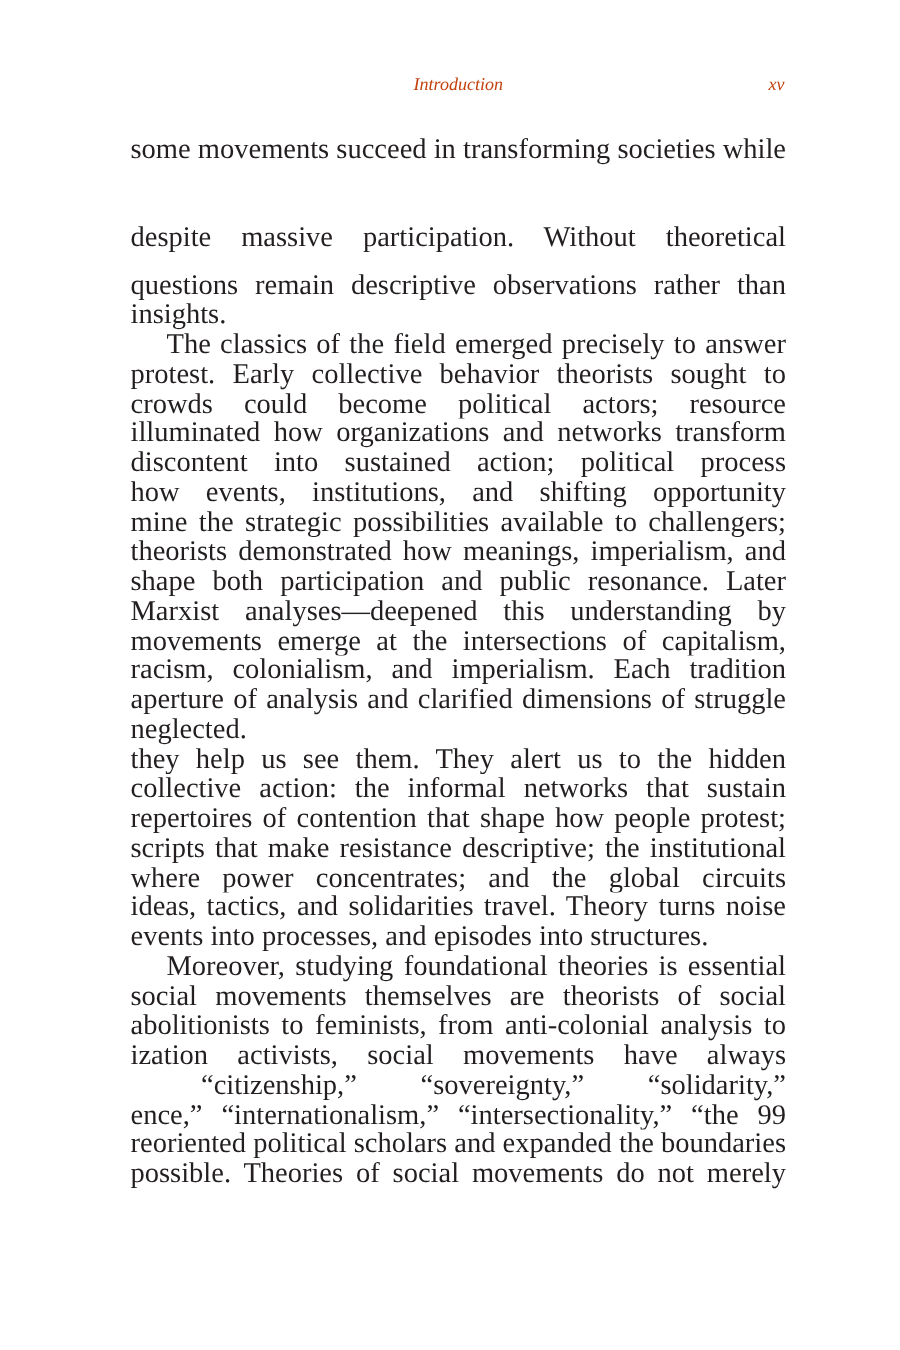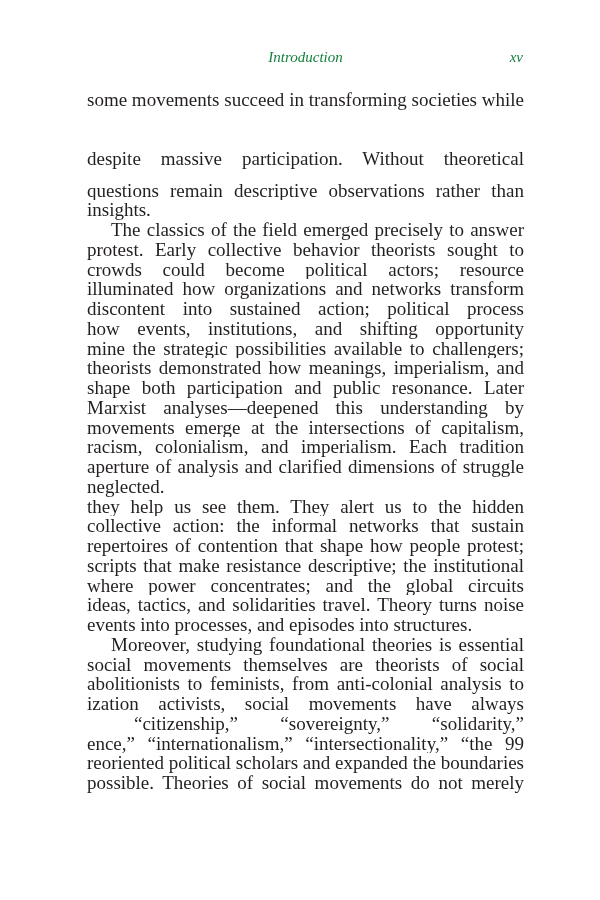--- a/index.html
+++ b/index.html
@@ -14,23 +14,23 @@
       overflow: hidden;
       font-family: "Liberation Serif", "DejaVu Serif", serif;
       color: #231f20;
     }
     .running-head {
       position: absolute;
       top: 49px;
       left: 87px;
       width: 437px;
       height: 20px;
-      font-size: 15px;
+      font-size: 12px;
       font-style: italic;
-      color: #15803d;
+      color: #c2410c;
     }
     .running-head .title {
       position: absolute;
       left: 0;
       right: 0;
       text-align: center;
     }
     .running-head .folio {
       position: absolute;
       right: 1px;

